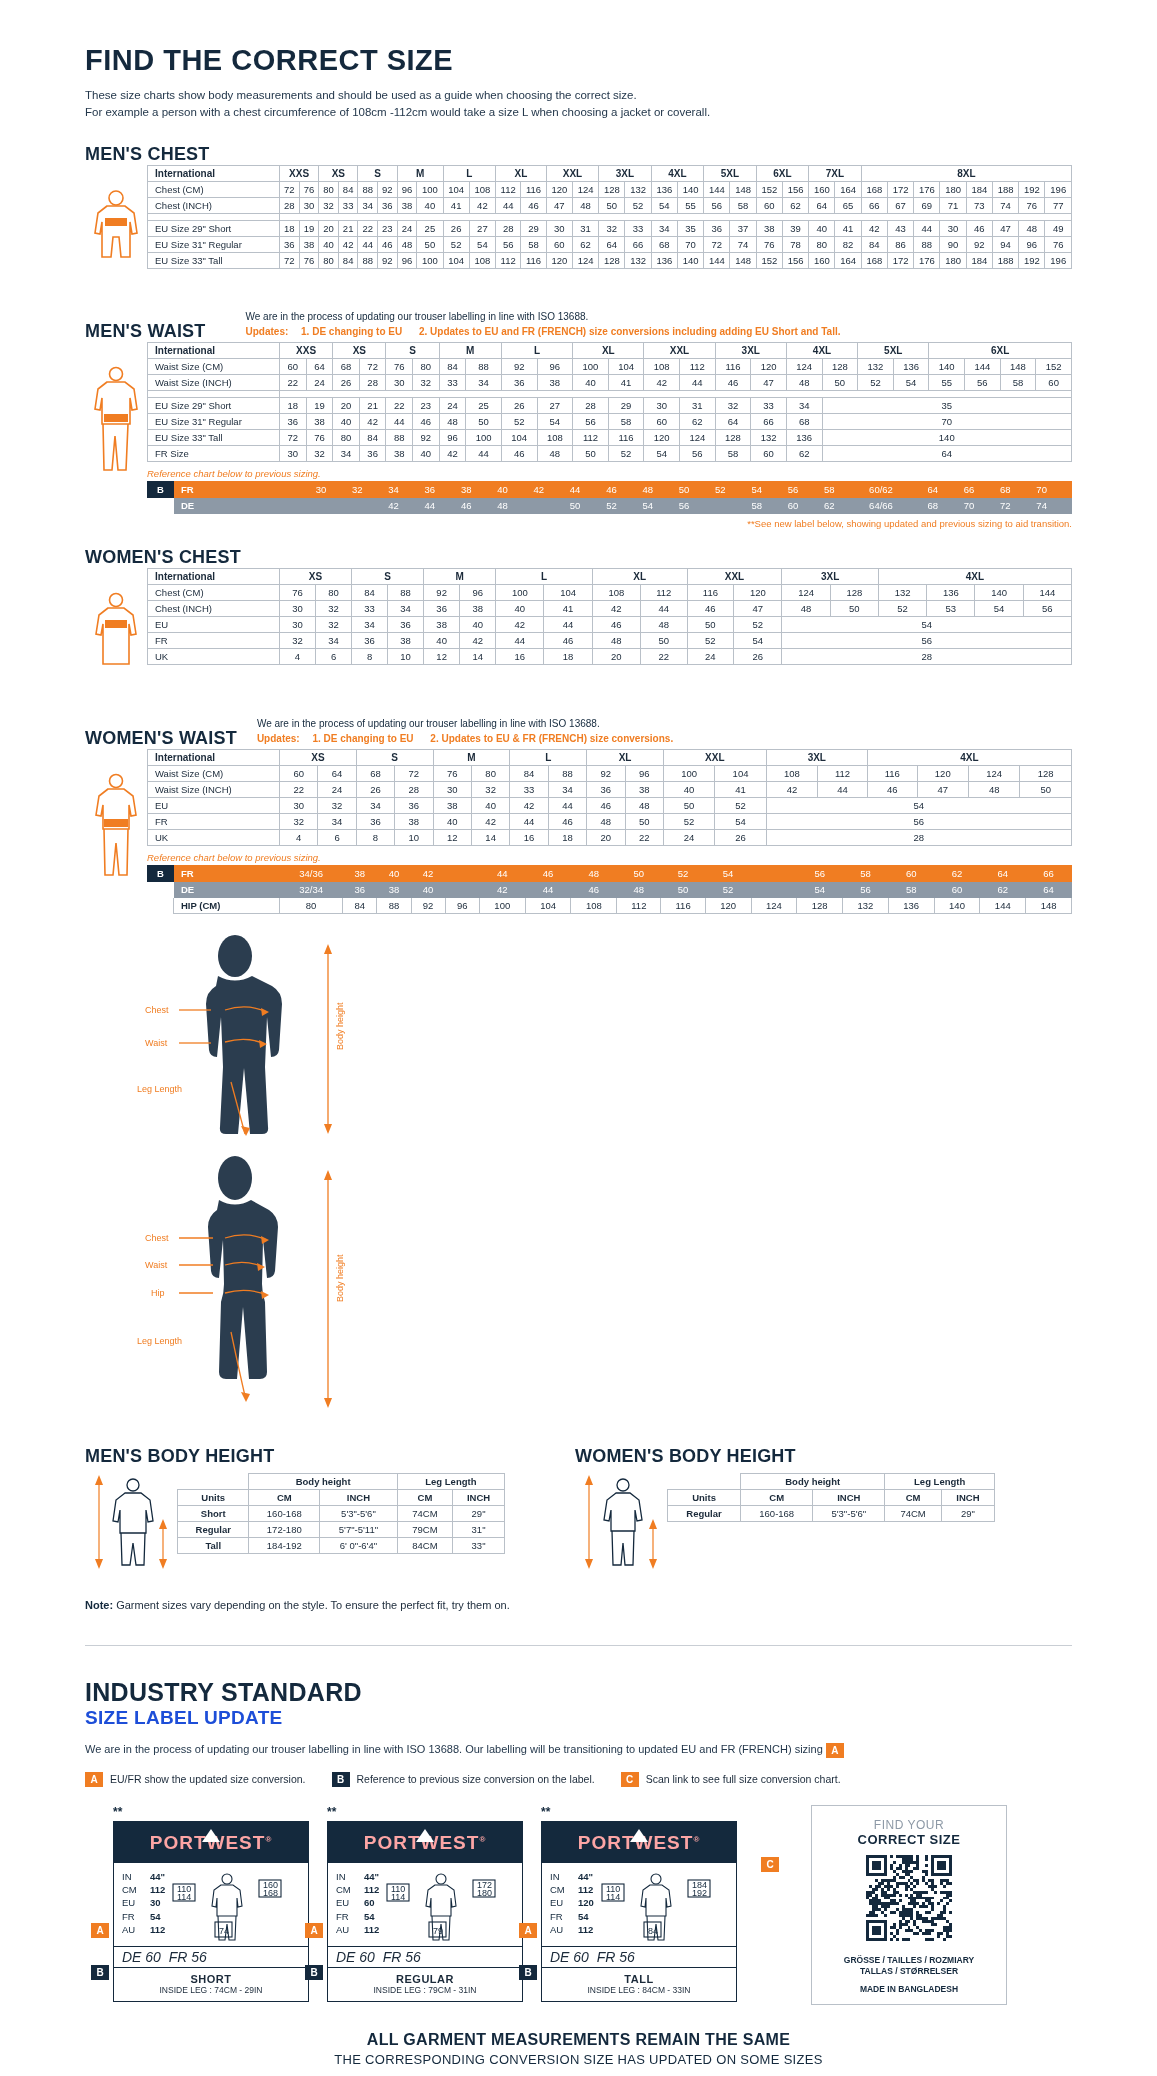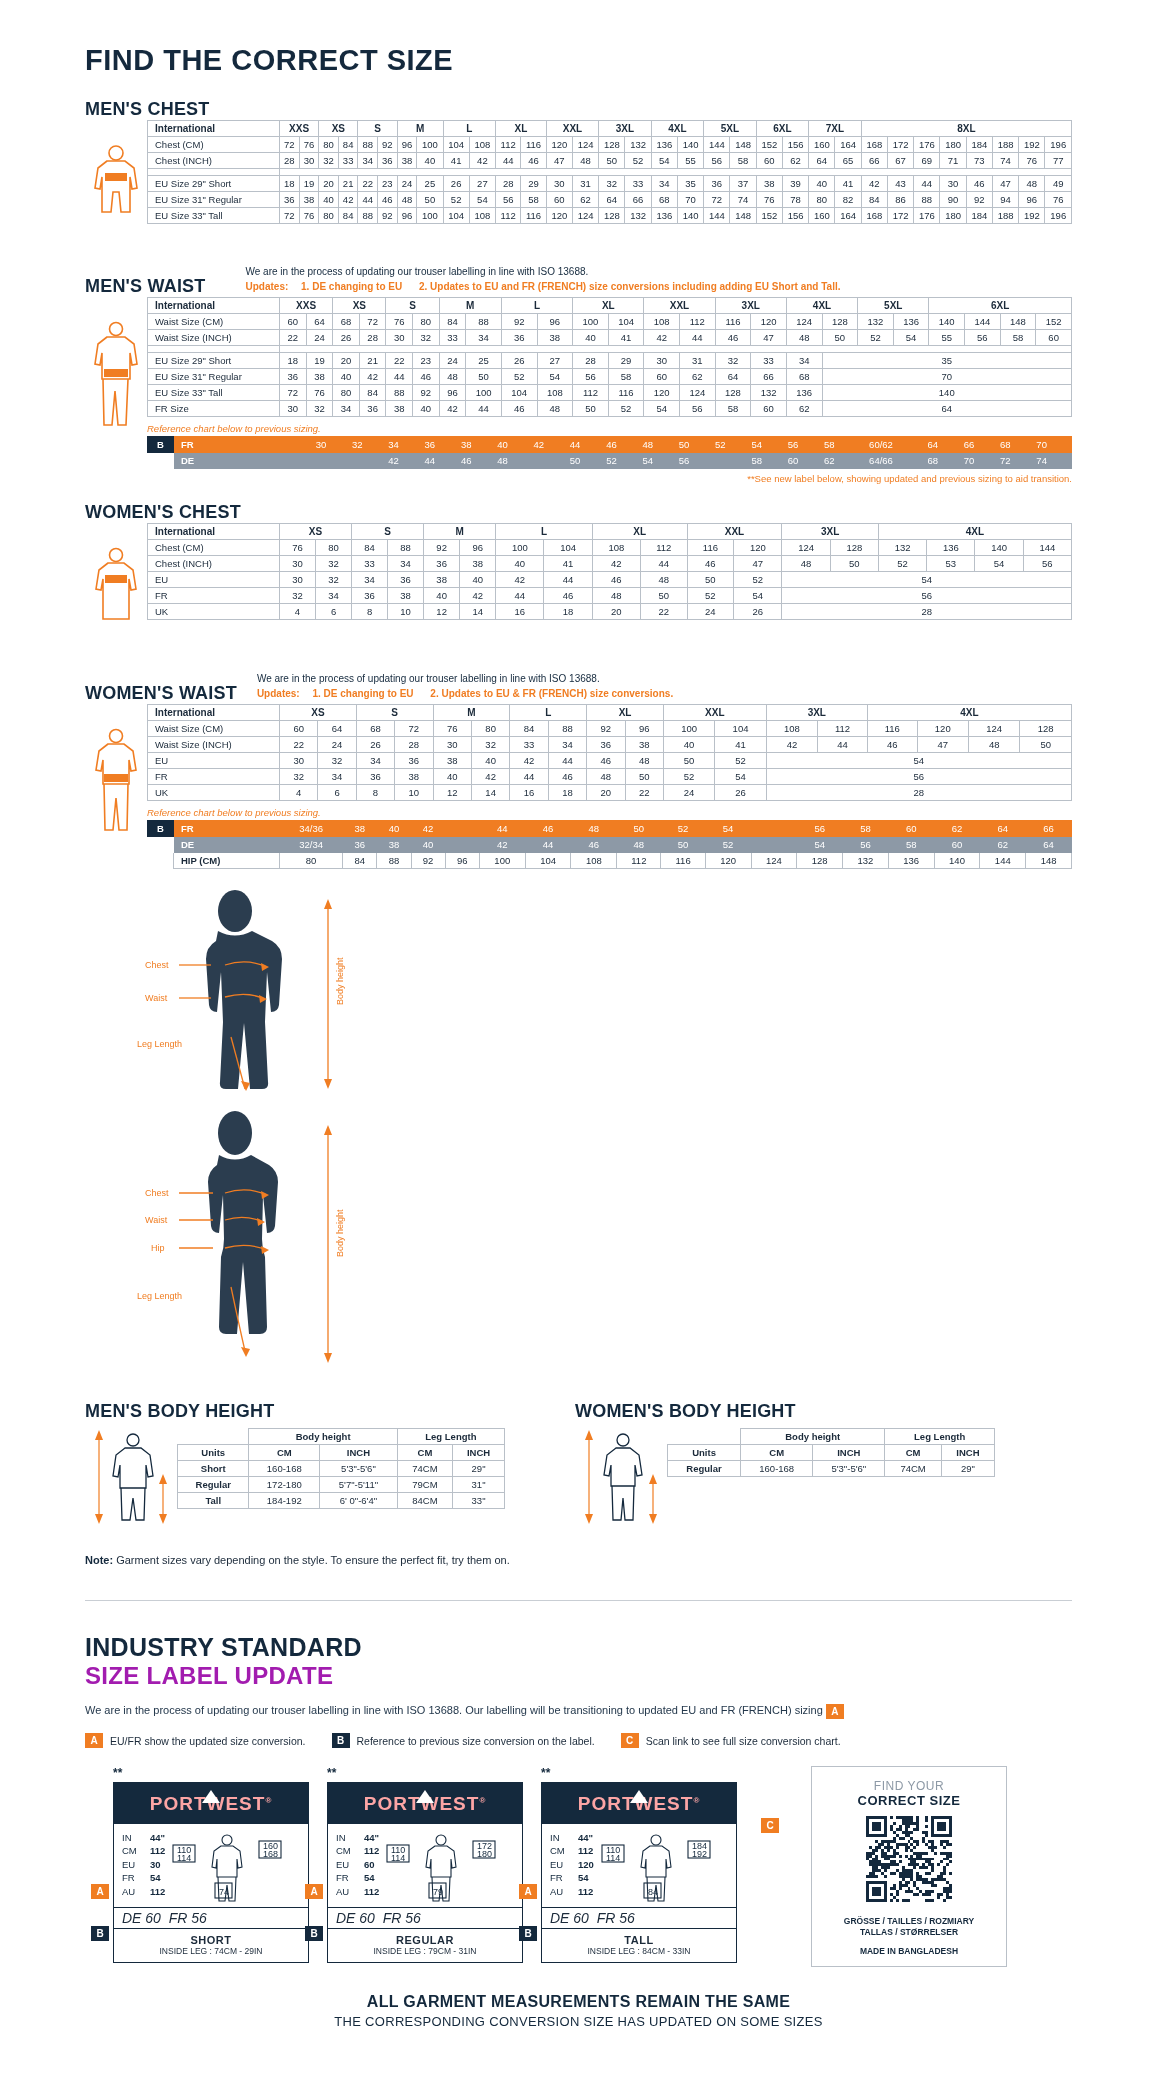--- a/index.html
+++ b/index.html
@@ -74,21 +74,21 @@
   }
   table.bh th { font-weight:bold; }
   table.bh td.lbl { text-align:center; font-weight:bold; }
 
   .note { font-size:11px; margin-top:26px; }
   .note b { color:#14293d; }
 
   
   .ind { padding:0 85px; margin-top:32px; }
   .ind h2 { font-size:25px; color:#14293d; margin:0; font-weight:bold; letter-spacing:0.3px; }
-  .ind h3 { font-size:24px; color:#a21caf; margin:0 0 14px 0; font-weight:bold; letter-spacing:0.3px; }
+  .ind h3 { font-size:19px; color:#1d4ed8; margin:0 0 14px 0; font-weight:bold; letter-spacing:0.3px; }
   .ind p.lead { font-size:11px; margin:0 0 14px 0; color:#24384c; }
   .tag {
     display:inline-block; width:18px; height:15px; line-height:15px; text-align:center;
     background:#f07d22; color:#fff; font-size:10px; font-weight:bold; vertical-align:middle;
   }
   .tag.navy { background:#14293d; }
   .legend { display:flex; gap:26px; font-size:10.5px; align-items:center; margin-bottom:18px; }
   .legend .item { display:flex; align-items:center; gap:7px; }
 
   
@@ -135,20 +135,24 @@
   .mann { display:block; }
 </style>
 </head>
 <body>
 
 <div class="page">
 
   <div class="content">
 
     <h1 class="main">FIND THE CORRECT SIZE</h1>
+    <div class="intro">
+      <div>These size charts show body measurements and should be used as a guide when choosing the correct size.</div>
+      <div>For example a person with a chest circumference of 108cm -112cm would take a size L when choosing a jacket or coverall.</div>
+    </div>
 
     <div class="block">
       <h2 class="sec">MEN'S CHEST</h2>
       <div class="blockrow">
         <div class="figcol">
           <svg class="mann" width="62" height="96" viewBox="0 0 62 96">
             <g fill="none" stroke="#f07d22" stroke-width="1.6">
               <circle cx="31" cy="11" r="7"></circle>
               <path d="M22 19 L13 26 L10 46 L15 47 L17 35 L17 70 L26 70 L28 50 L34 50 L36 70 L45 70 L45 35 L47 47 L52 46 L49 26 L40 19 Z"></path>
             </g>

